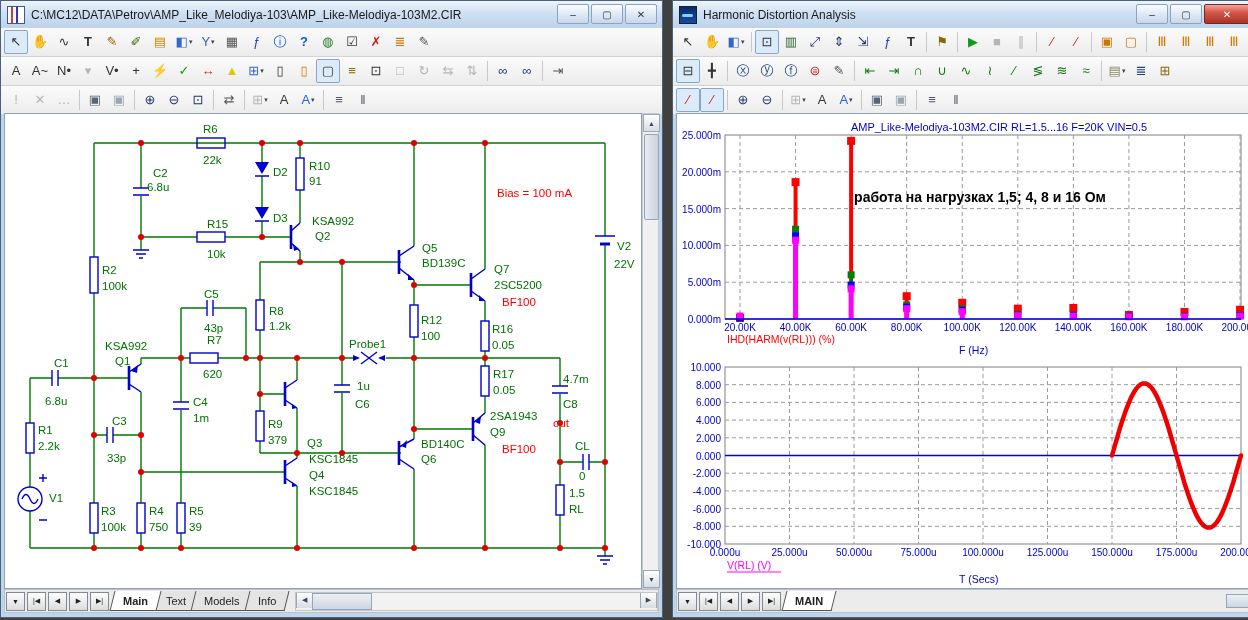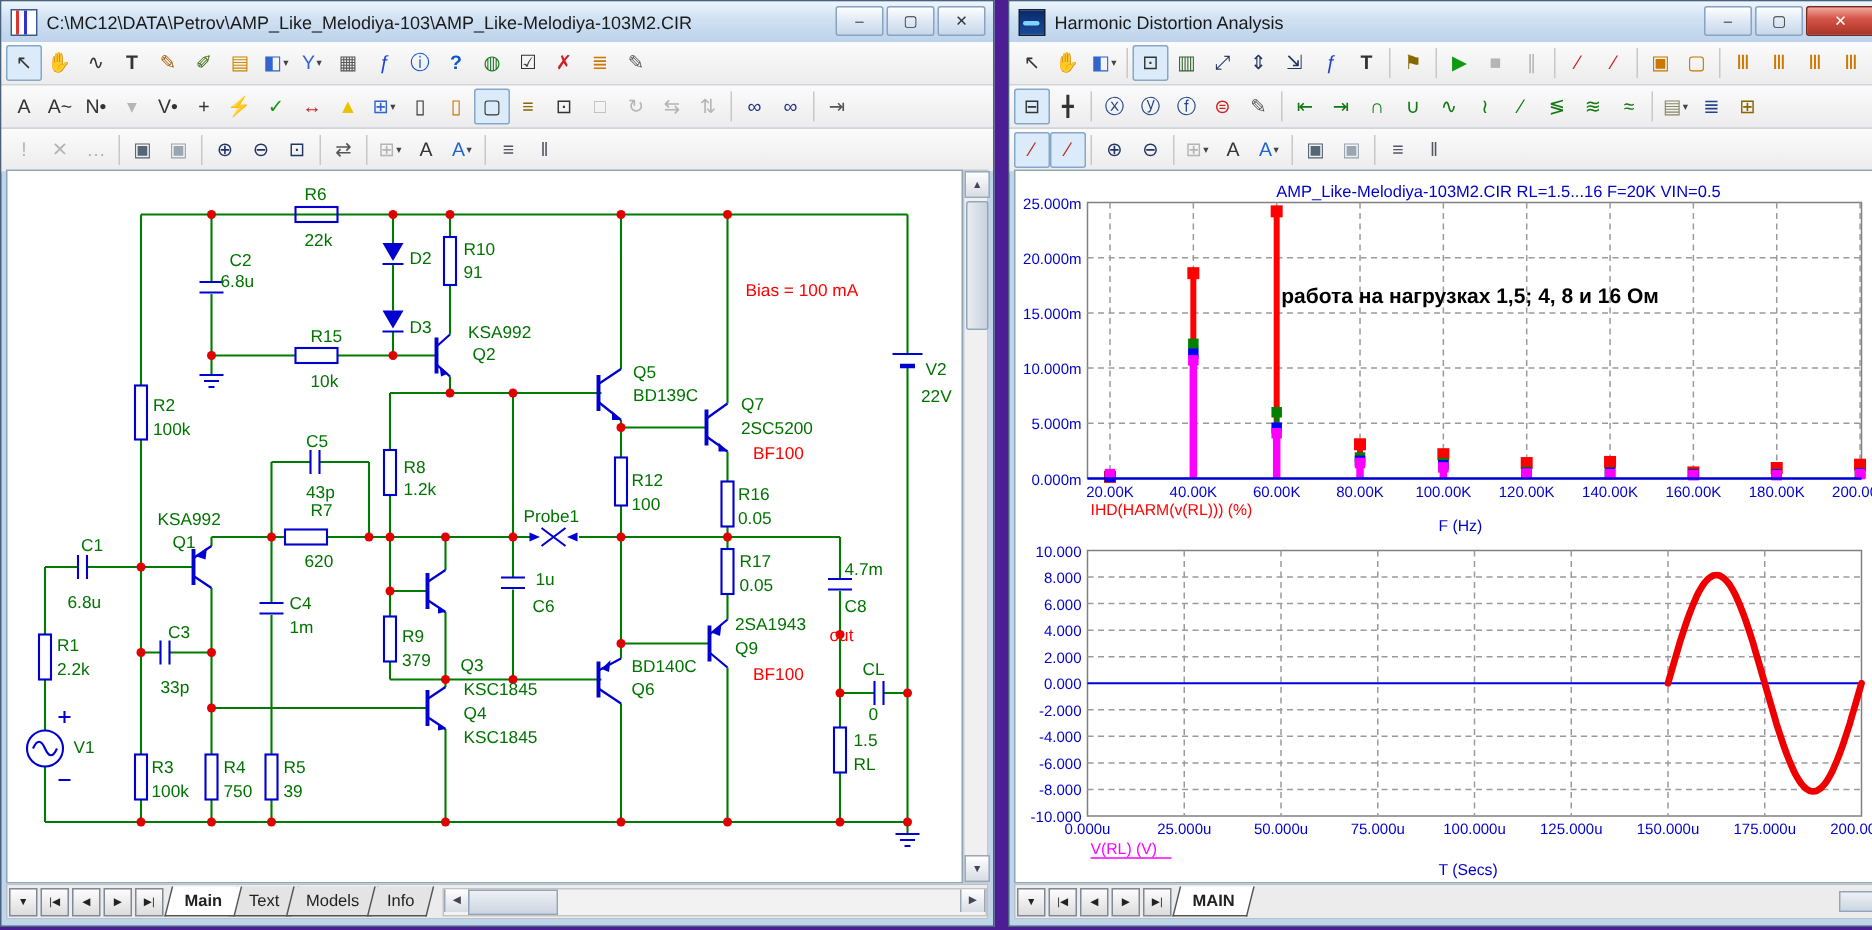--- a/index.html
+++ b/index.html
@@ -1,16 +1,16 @@
 <!DOCTYPE html>
 <html><head>
 <meta charset="utf-8">
 <style>
   html,body{margin:0;padding:0;background:#8aa8c8;font-family:"Liberation Sans",sans-serif;}
-  #stage{position:relative;width:1248px;height:620px;overflow:hidden;background:#4c1d95;}
+  #stage{position:relative;width:1248px;height:620px;overflow:hidden;background:#404040;}
   .window{position:absolute;top:0;height:618px;border:1px solid #4a617d;background:#bfd5ec;box-sizing:border-box;}
   #left-window{left:0;width:663px;}
   #right-window{left:672px;width:584px;}
   .titlebar{height:27px;display:flex;align-items:center;gap:6px;padding-left:6px;
     background:linear-gradient(#eef5fc,#cfe0f2 45%,#bdd3ea);position:relative;}
   .titletext{font-size:12px;color:#1a1a1a;white-space:nowrap;overflow:hidden;}
   .winbtns{position:absolute;top:3px;right:5px;display:flex;gap:2px;}
   .wbtn{width:30px;height:18px;border:1px solid #8aa4c0;border-radius:2px;
     background:linear-gradient(#fdfeff,#dfe9f5 50%,#c8d8ea);font-size:10px;display:flex;
     align-items:center;justify-content:center;color:#333;cursor:default;}

